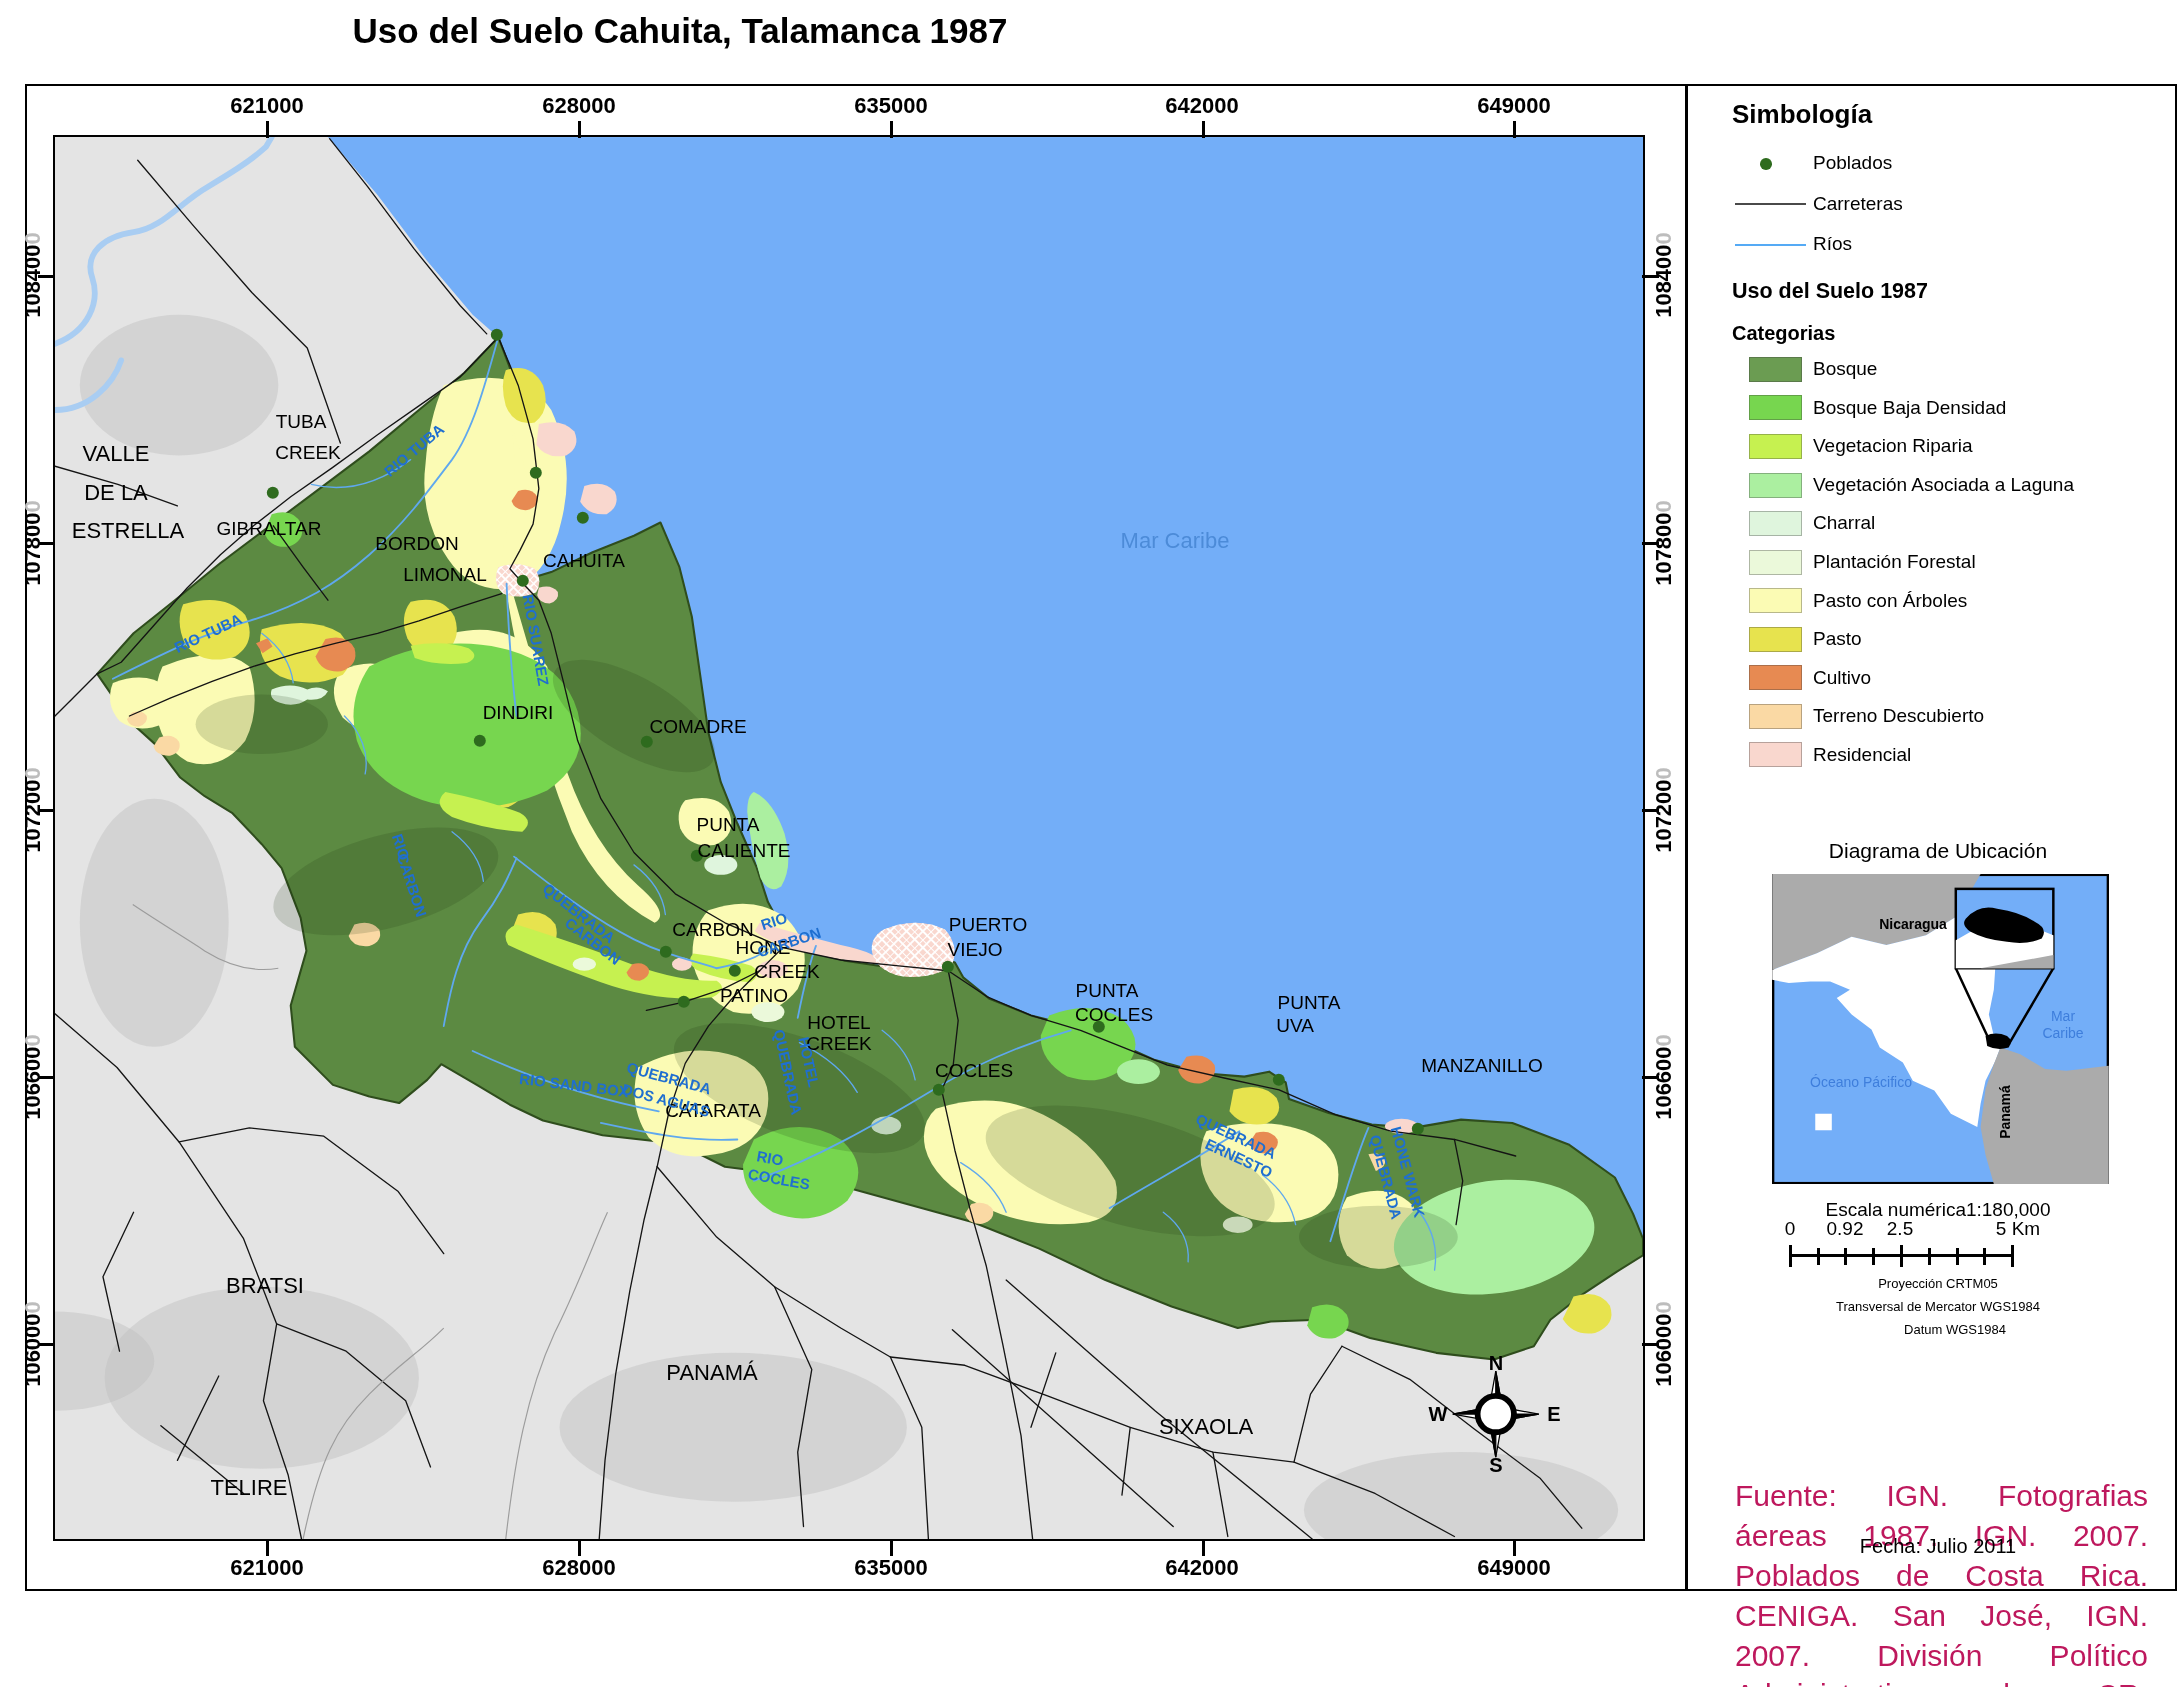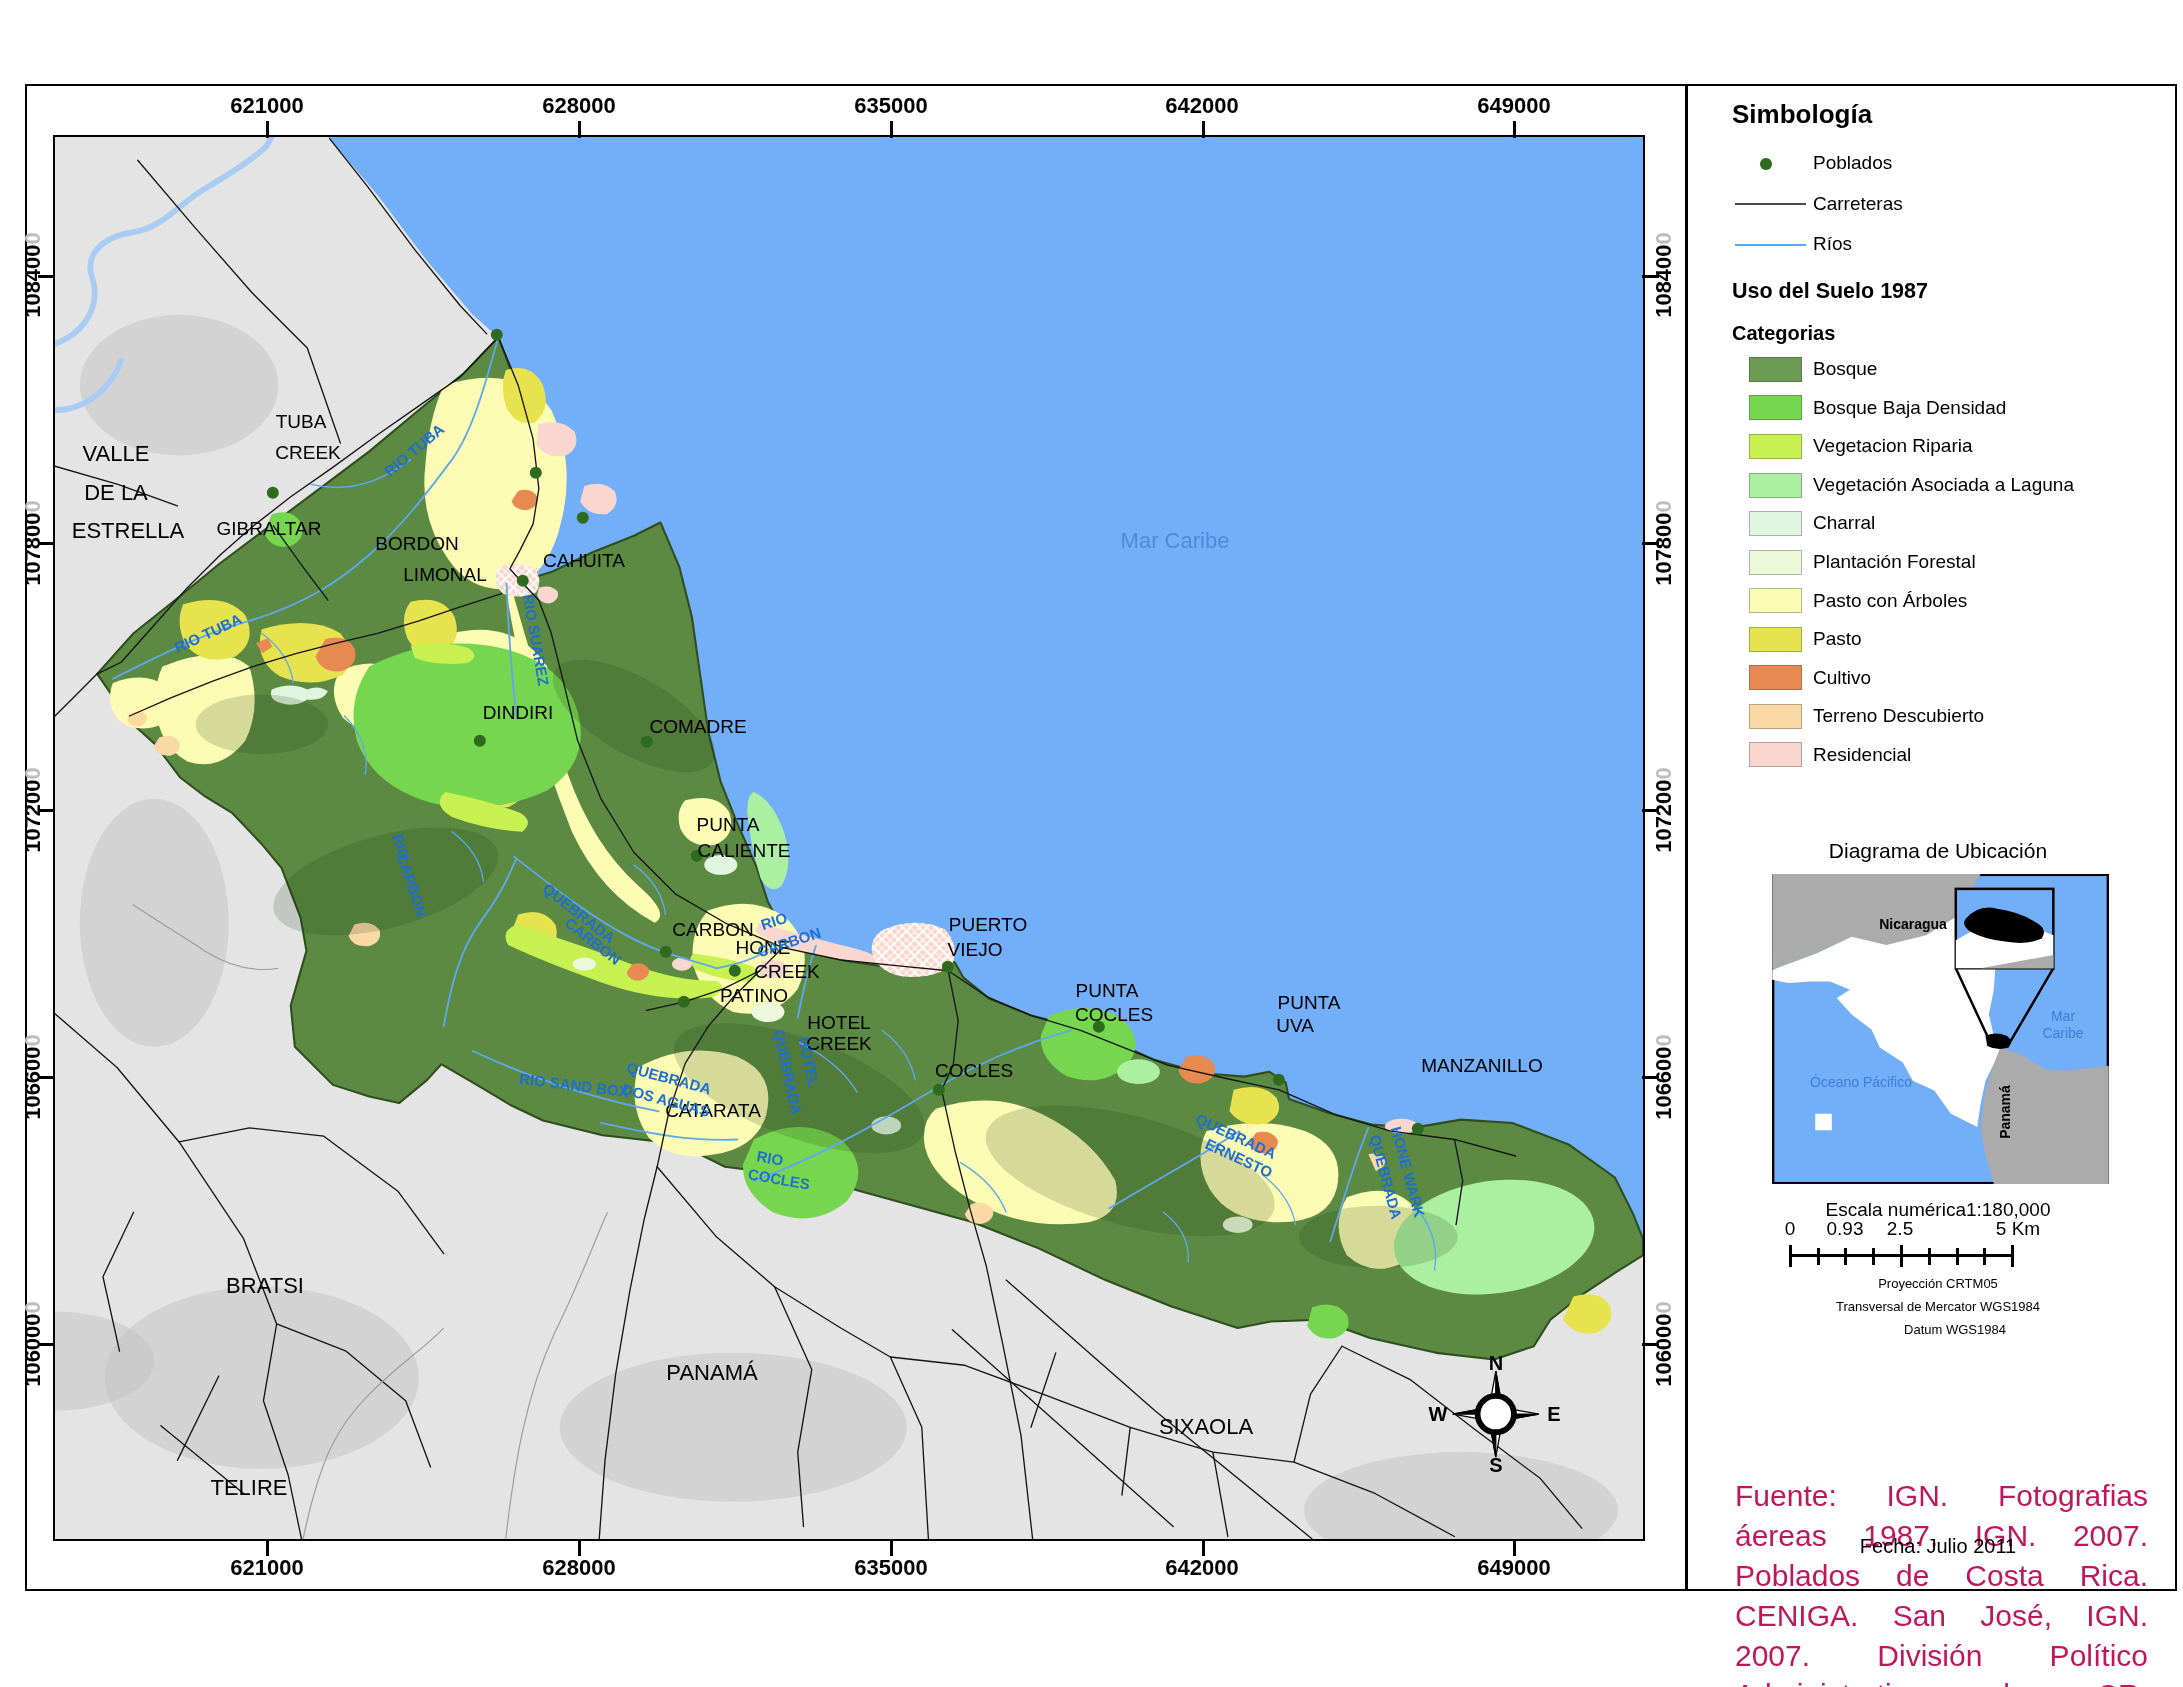--- a/index.html
+++ b/index.html
@@ -65,20 +65,21 @@
   .rv-big{stroke:#A9CDF2;stroke-width:7;fill:none;stroke-linecap:round;}
   .rd{stroke:#141414;stroke-width:1.6;fill:none;stroke-linejoin:round;stroke-linecap:round;}
   .gb{stroke:#9C9C9C;stroke-width:1.4;fill:none;}
   .hg{fill:#BFBFBF;opacity:.45;} .hd{fill:#16310D;opacity:.16;}
 </style>
 </head>
 <body>
 
 <div id="page">
 
+  <div id="title">Uso del Suelo Cahuita, Talamanca 1987</div>
 
   <div id="frame"></div>
   <div id="divider"></div>
 
   <div id="mapbox">
     <svg id="mapsvg" viewBox="0 0 1920 1695">
       <defs>
         <pattern id="urb" width="14" height="14" patternUnits="userSpaceOnUse" patternTransform="rotate(45)">
           <path d="M0,0H14M0,7H14" stroke="#fff" stroke-width="2.2" fill="none"></path>
           <path d="M0,0V14M7,0V14" stroke="#fff" stroke-width="2.2" fill="none"></path>
@@ -486,21 +487,21 @@
         <div class="sb-tick" style="left: 102px; top: 1161px; height: 21.5px;"></div>
         <div class="sb-tick" style="left: 130px; top: 1164px; height: 16.5px;"></div>
         <div class="sb-tick" style="left: 157px; top: 1164px; height: 16.5px;"></div>
         <div class="sb-tick" style="left: 185px; top: 1164px; height: 16.5px;"></div>
         <div class="sb-tick" style="left: 213px; top: 1161px; height: 21.5px;"></div>
         <div class="sb-tick" style="left: 241px; top: 1164px; height: 16.5px;"></div>
         <div class="sb-tick" style="left: 269px; top: 1164px; height: 16.5px;"></div>
         <div class="sb-tick" style="left: 296px; top: 1164px; height: 16.5px;"></div>
         <div class="sb-tick" style="left: 324px; top: 1161px; height: 21.5px;"></div>
         <div class="sb-mark" style="left: 103px; top: 1156px;">0</div>
-        <div class="sb-mark" style="left: 158px; top: 1156px;">0.93</div>
+        <div class="sb-mark" style="left: 158px; top: 1156px;">0.92</div>
         <div class="sb-mark" style="left: 213px; top: 1156px;">2.5</div>
         <div class="sb-mark" style="left: 331px; top: 1156px;">5 Km</div>
       </div>
 
     <div class="projline" style="left:251px;top:1199px;">Proyección CRTM05</div>
     <div class="projline" style="left:251px;top:1222px;">Transversal de Mercator WGS1984</div>
     <div class="projline" style="left:268px;top:1245px;">Datum WGS1984</div>
 
     <div id="fuente">Fuente: IGN. Fotografias áereas 1987. IGN. 2007. Poblados de Costa Rica. CENIGA. San José, IGN. 2007. División Político Administrativa de CR. CENIGA. San José.</div>
     <div id="fecha" style="left:251px;top:1462px;">Fecha: Julio 2011</div>

